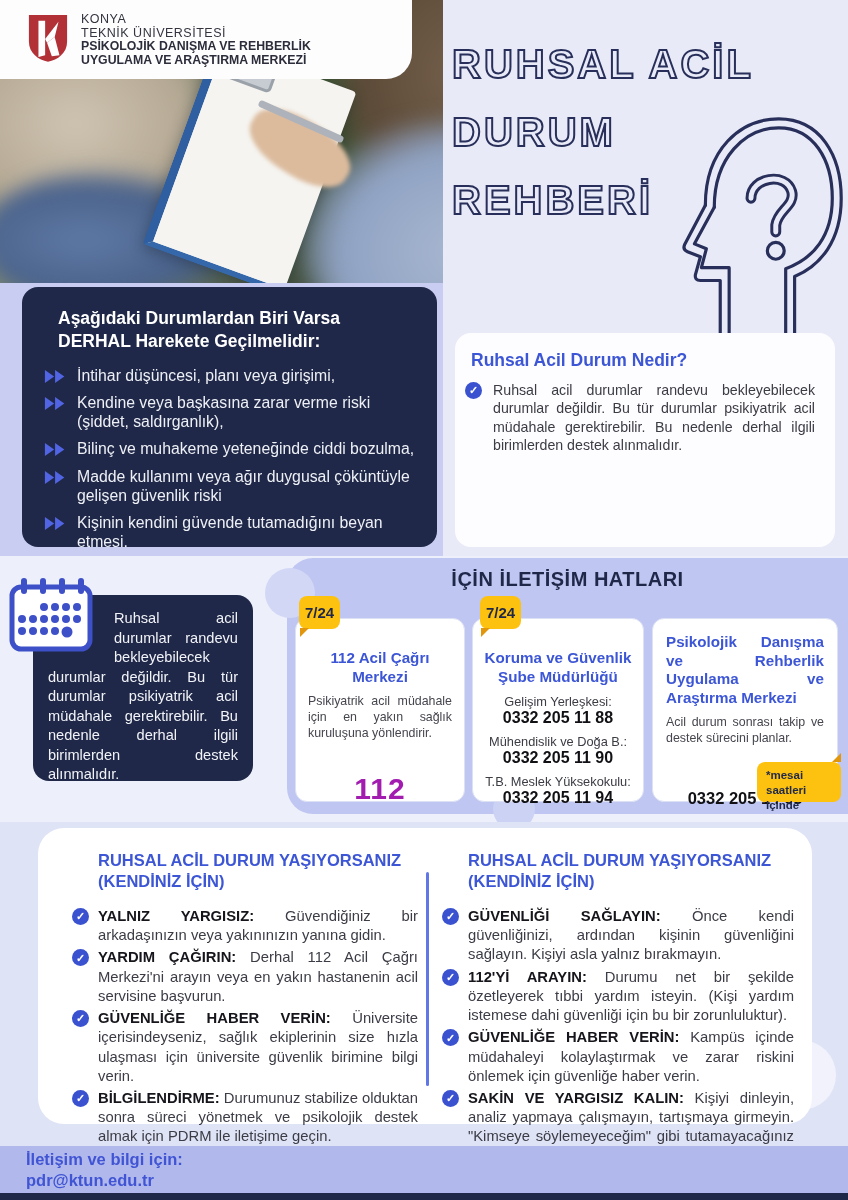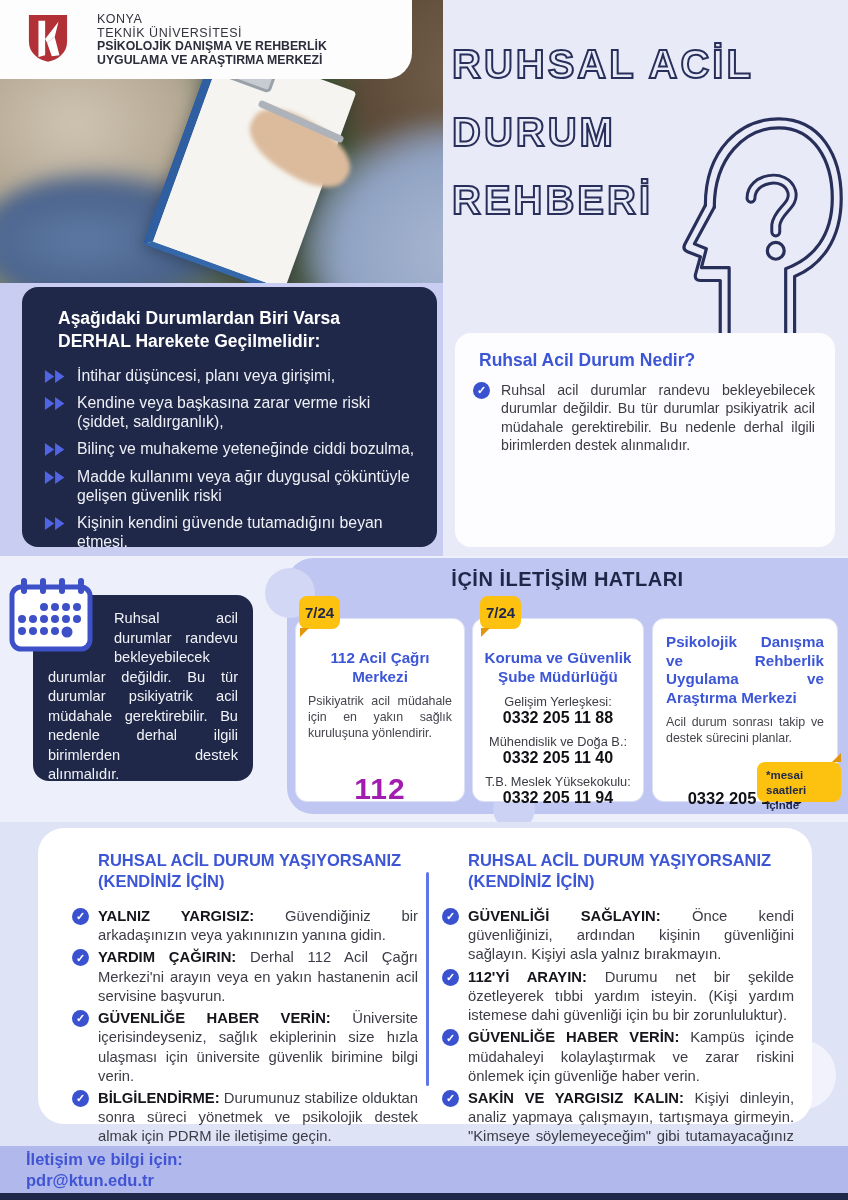--- a/index.html
+++ b/index.html
@@ -23,21 +23,21 @@
     box-shadow:0 4px 14px rgba(20,30,40,.35);}
   .ph-clip{position:absolute;left:226px;top:58px;width:44px;height:22px;background:#c7ccd2;border:3px solid #9aa1a9;
     border-radius:5px;transform:rotate(20deg);}
   .ph-hand{position:absolute;left:245px;top:120px;width:110px;height:56px;background:#dcbb9d;border-radius:45%;
     transform:rotate(32deg);filter:blur(2px);}
   .ph-pen{position:absolute;left:255px;top:118px;width:92px;height:7px;background:#aeb2ba;border-radius:3px;
     transform:rotate(24deg);}
 
   
   .logo-panel{position:absolute;left:0;top:0;width:412px;height:79px;background:#fdfdfe;
-    border-radius:0 0 26px 0;display:flex;align-items:center;gap:28px;padding-left:27px;box-sizing:border-box;}
+    border-radius:0 0 26px 0;display:flex;align-items:center;gap:12px;padding-left:27px;box-sizing:border-box;}
   .logo-text{line-height:1.12;color:#33343e;}
   .logo-l1{font-size:12.5px;letter-spacing:.5px;}
   .logo-l2{font-size:12.5px;letter-spacing:.5px;}
   .logo-l3,.logo-l4{font-size:12.3px;font-weight:bold;color:#2c2d3a;}
 
   
   .navy-box{position:absolute;left:22px;top:287px;width:415px;height:260px;background:#1f2848;border-radius:16px;
     color:#eef0f6;padding:20px 16px 10px 20px;box-sizing:border-box;}
   .navy-box h2{margin:0 0 13px 16px;font-size:17.5px;line-height:1.3;color:#ffffff;width:355px;}
   .navy-box ul{list-style:none;margin:0;padding:0;}
@@ -47,21 +47,21 @@
   
   .title-block{position:absolute;left:452px;top:30px;width:400px;}
   .title-line{font-size:40px;font-weight:bold;letter-spacing:3px;line-height:68px;
     color:transparent;-webkit-text-stroke:2px #272f5a;}
   @supports not (-webkit-text-stroke:1px #000){.title-line{color:#272f5a;}}
 
   .head-icon{position:absolute;left:648px;top:106px;}
 
   
   .def-box{position:absolute;left:455px;top:333px;width:380px;height:214px;background:#fdfdff;border-radius:16px;
-    padding:15px 20px 10px 18px;box-sizing:border-box;}
+    padding:15px 20px 10px 10px;box-sizing:border-box;}
   .def-box h3{margin:2px 0 10px 6px;font-size:17.5px;color:#3c56d6;}
   .def-item{position:relative;padding-left:28px;font-size:14.2px;line-height:1.3;color:#3b3c44;
     text-align:justify;margin-bottom:13px;}
   .check{position:absolute;left:0;top:1px;width:17px;height:17px;background:#3a52cf;border-radius:50%;
     color:#fff;display:flex;align-items:center;justify-content:center;}
   .check::before{content:"\2713";font-size:11px;font-weight:bold;}
 
   
   .mid-bg{position:absolute;left:0;top:556px;width:848px;height:266px;background:#edeffa;}
   .contact-container{position:absolute;left:287px;top:558px;width:561px;height:256px;background:#bfc6f1;
@@ -238,21 +238,21 @@
       <p class="card-title">112 Acil Çağrı Merkezi</p>
       <p class="card-body">Psikiyatrik acil müdahale için en yakın sağlık kuruluşuna yönlendirir.</p>
       <div class="card-num-big">112</div>
     </div>
 
     <div class="card card2">
       <p class="card-title">Koruma ve Güvenlik Şube Müdürlüğü</p>
       <div class="entry-label">Gelişim Yerleşkesi:</div>
       <div class="entry-num">0332 205 11 88</div>
       <div class="entry-label">Mühendislik ve Doğa B.:</div>
-      <div class="entry-num">0332 205 11 40</div>
+      <div class="entry-num">0332 205 11 90</div>
       <div class="entry-label">T.B. Meslek Yüksekokulu:</div>
       <div class="entry-num">0332 205 11 94</div>
     </div>
 
     <div class="card card3">
       <p class="card-title">Psikolojik Danışma ve Rehberlik Uygulama ve Araştırma Merkezi</p>
       <p class="card-body">Acil durum sonrası takip ve destek sürecini planlar.</p>
       <div class="card3-num">0332 205 14 65</div>
     </div>
 

